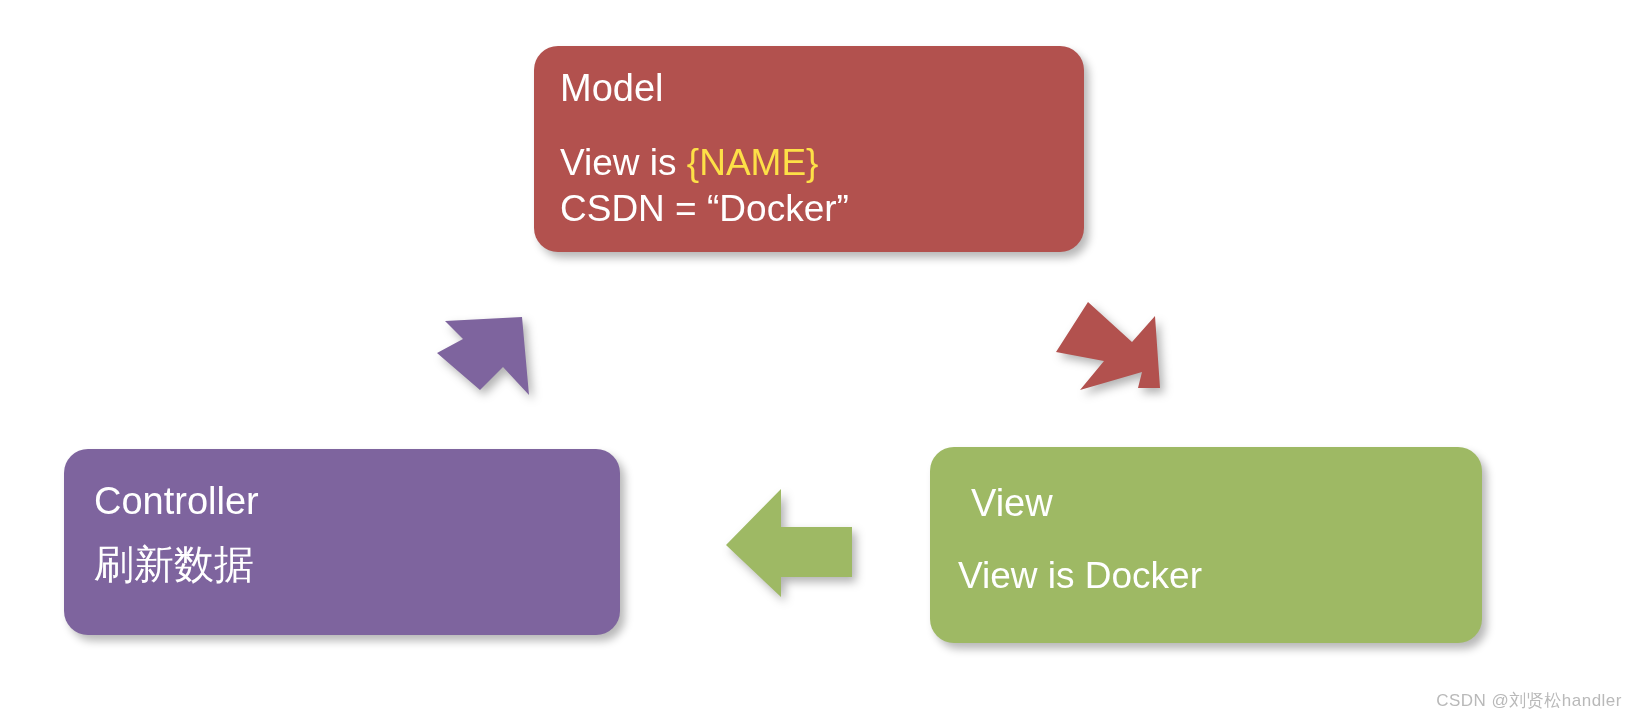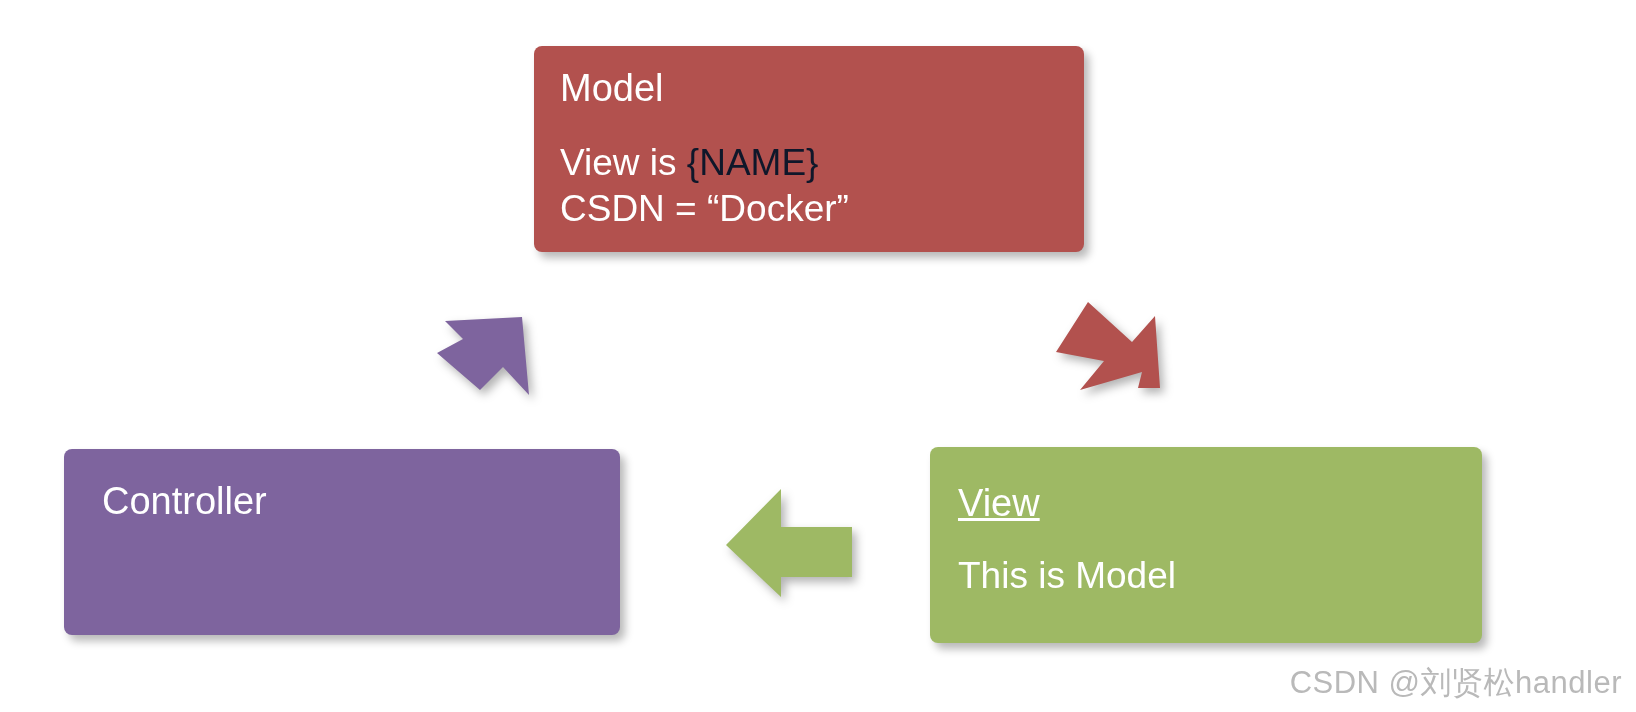--- a/index.html
+++ b/index.html
@@ -14,21 +14,21 @@
     position: relative;
     width: 1636px;
     height: 712px;
     background: #ffffff;
     overflow: hidden;
   }
 
   
   .node-box {
     position: absolute;
-    border-radius: 8px;
+    border-radius: 24px;
     box-sizing: border-box;
     box-shadow: 5px 6px 9px rgba(0, 0, 0, 0.28);
     color: #ffffff;
   }
   .node-title {
     font-size: 38px;
     line-height: 1.1;
     color: #ffffff;
     white-space: nowrap;
   }
@@ -43,84 +43,85 @@
   #model-box {
     left: 534px;
     top: 46px;
     width: 550px;
     height: 206px;
     background: #b2514e;
     padding: 22px 0 0 26px;
   }
   #model-box .node-title { margin: 0 0 30px 0; }
   #model-box .node-line  { margin: 0; }
-  .token-highlight { color: #0f172a; }
+  .token-highlight { color: #fde047; }
 
   
   #controller-box {
     left: 64px;
     top: 449px;
     width: 556px;
     height: 186px;
     background: #7e649e;
     padding: 32px 0 0 30px;
   }
-  #controller-box .node-title { margin: 0 0 16px 8px; }
+  #controller-box .node-title { margin: 0 0 16px 0; }
   #controller-box .node-line { margin: 0; font-size: 40px; }
 
   
   #view-box {
     left: 930px;
     top: 447px;
     width: 552px;
     height: 196px;
     background: #9eb964;
     padding: 36px 0 0 28px;
   }
-  #view-box .node-title { margin: 0 0 28px 0; text-decoration: underline; }
+  #view-box .node-title { margin: 0 0 28px 13px; }
   #view-box .node-line  { margin: 0; }
 
   
   .arrow {
     position: absolute;
     filter: drop-shadow(4px 5px 5px rgba(0, 0, 0, 0.3));
   }
   #arrow-controller-to-model { left: 425px; top: 295px; width: 125px; height: 105px; }
   #arrow-model-to-view       { left: 1050px; top: 296px; width: 115px; height: 100px; }
   #arrow-view-to-controller  { left: 718px; top: 485px; width: 140px; height: 115px; }
 
   
   #watermark {
     position: absolute;
     right: 14px;
-    bottom: 8px;
-    font-size: 31px;
+    bottom: 0;
+    font-size: 17px;
     color: #b9b9b9;
     white-space: nowrap;
     letter-spacing: 0.5px;
   }
 </style>
 </head>
 <body>
 
 <div id="canvas">
 
   <div id="model-box" class="node-box">
     <div class="node-title">Model</div>
     <div class="node-line"><span>View is </span><span class="token-highlight">{NAME}</span></div>
     <div class="node-line">CSDN = “Docker”</div>
   </div>
 
   <div id="controller-box" class="node-box">
     <div class="node-title">Controller</div>
+    <div class="node-line">刷新数据</div>
   </div>
 
   <div id="view-box" class="node-box">
     <div class="node-title">View</div>
-    <div class="node-line">This is Model</div>
+    <div class="node-line">View is Docker</div>
   </div>
 
   <svg id="arrow-controller-to-model" class="arrow" viewBox="0 0 125 105">
     <polygon points="20,26 97,22 104,100 78,72 55,95 12,58 38,44" fill="#7e649e"></polygon>
   </svg>
 
   <svg id="arrow-model-to-view" class="arrow" viewBox="0 0 115 100">
     <polygon points="38,6 82,46 105,20 110,92 88,92 92,76 30,94 54,65 6,56" fill="#b2514e"></polygon>
   </svg>
 

